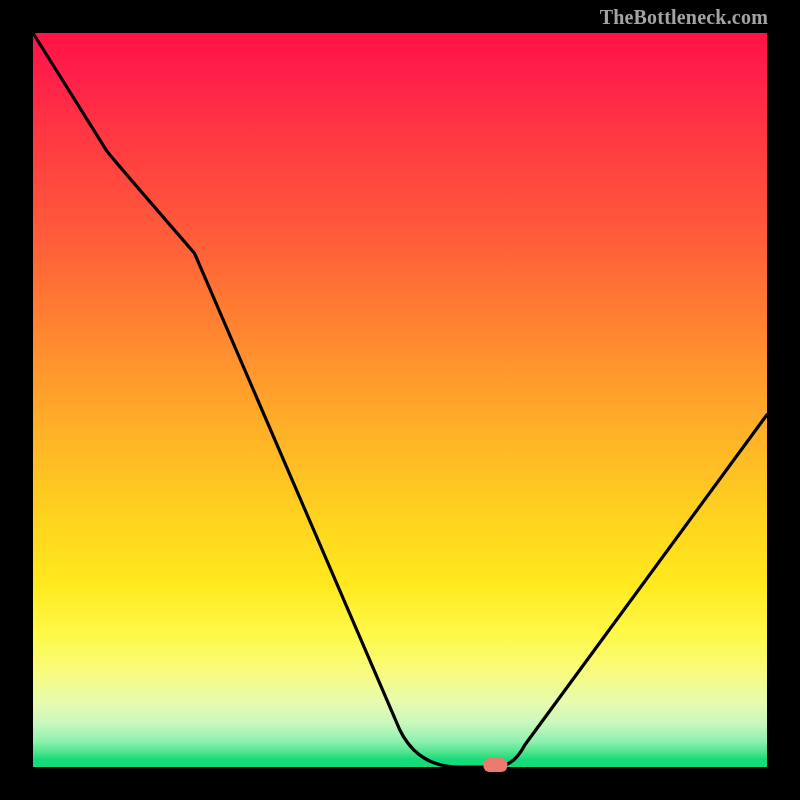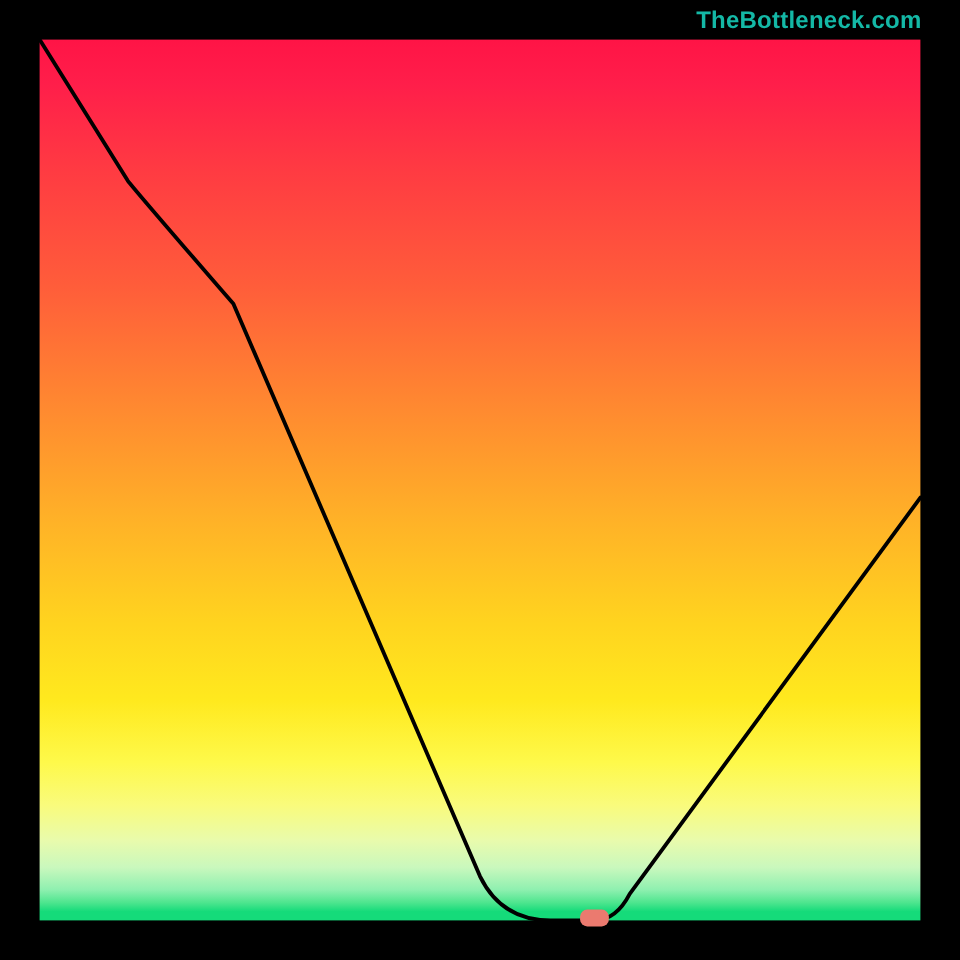--- a/index.html
+++ b/index.html
@@ -40,24 +40,24 @@
       #8ff0b0 96.5%,
       #4de58e 98%,
       #15db7a 99%,
       #15db7a 100%
     );
   }
   .watermark {
     position: absolute;
     top: 6px;
     right: 32px;
-    font-family: Liberation Sans, sans-serif;
+    font-family: Liberation Serif, serif;
     font-size: 20px;
     font-weight: 600;
-    color: #14b8a6;
+    color: #a3a3a3;
     letter-spacing: 0.2px;
     user-select: none;
   }
   svg.overlay {
     position: absolute;
     left: 0;
     top: 0;
     width: 734px;
     height: 734px;
     overflow: visible;

